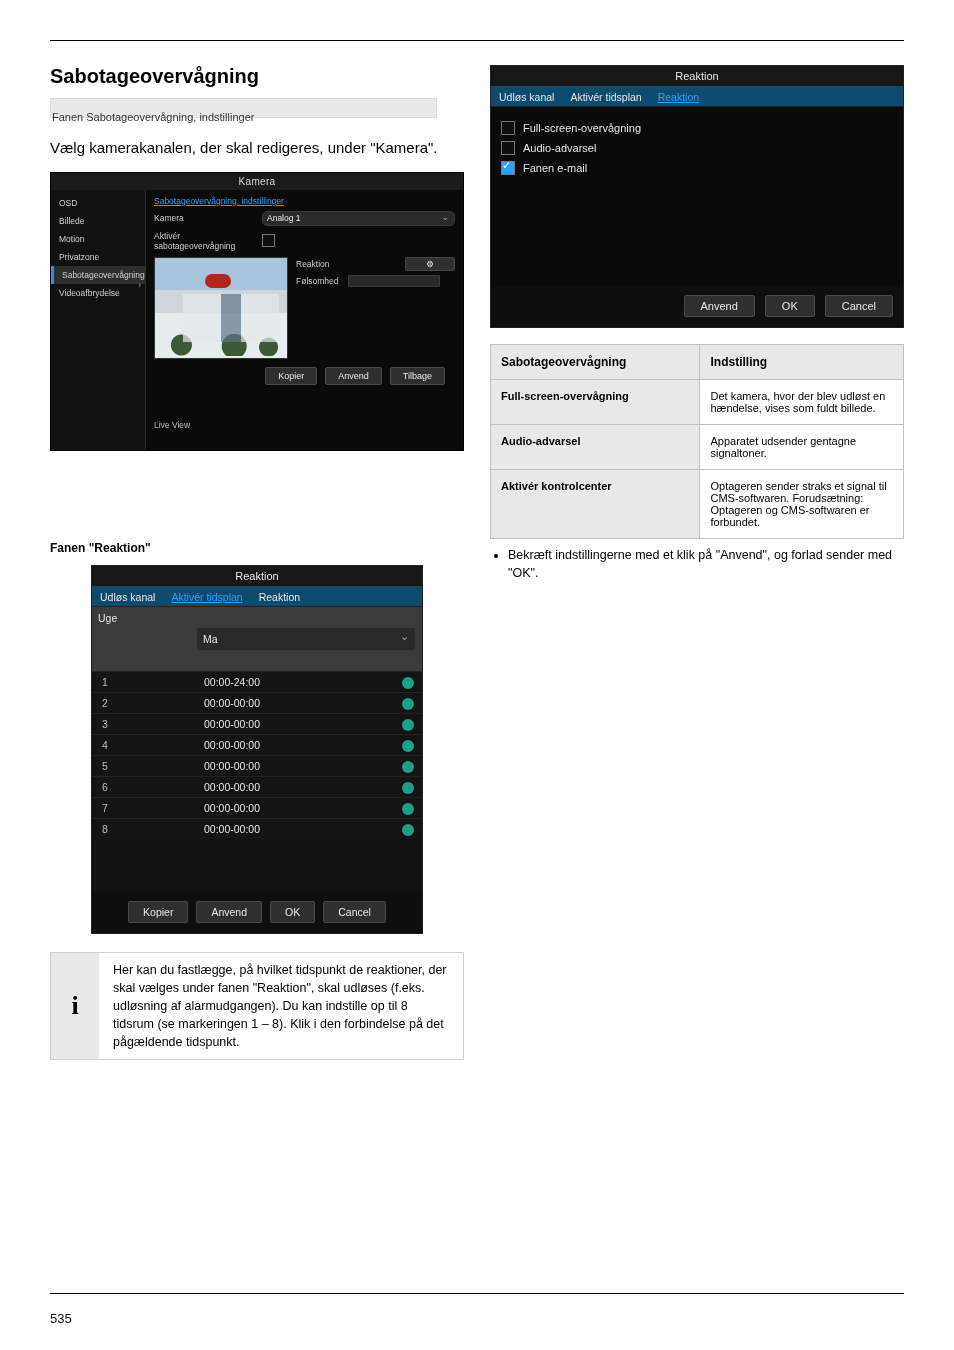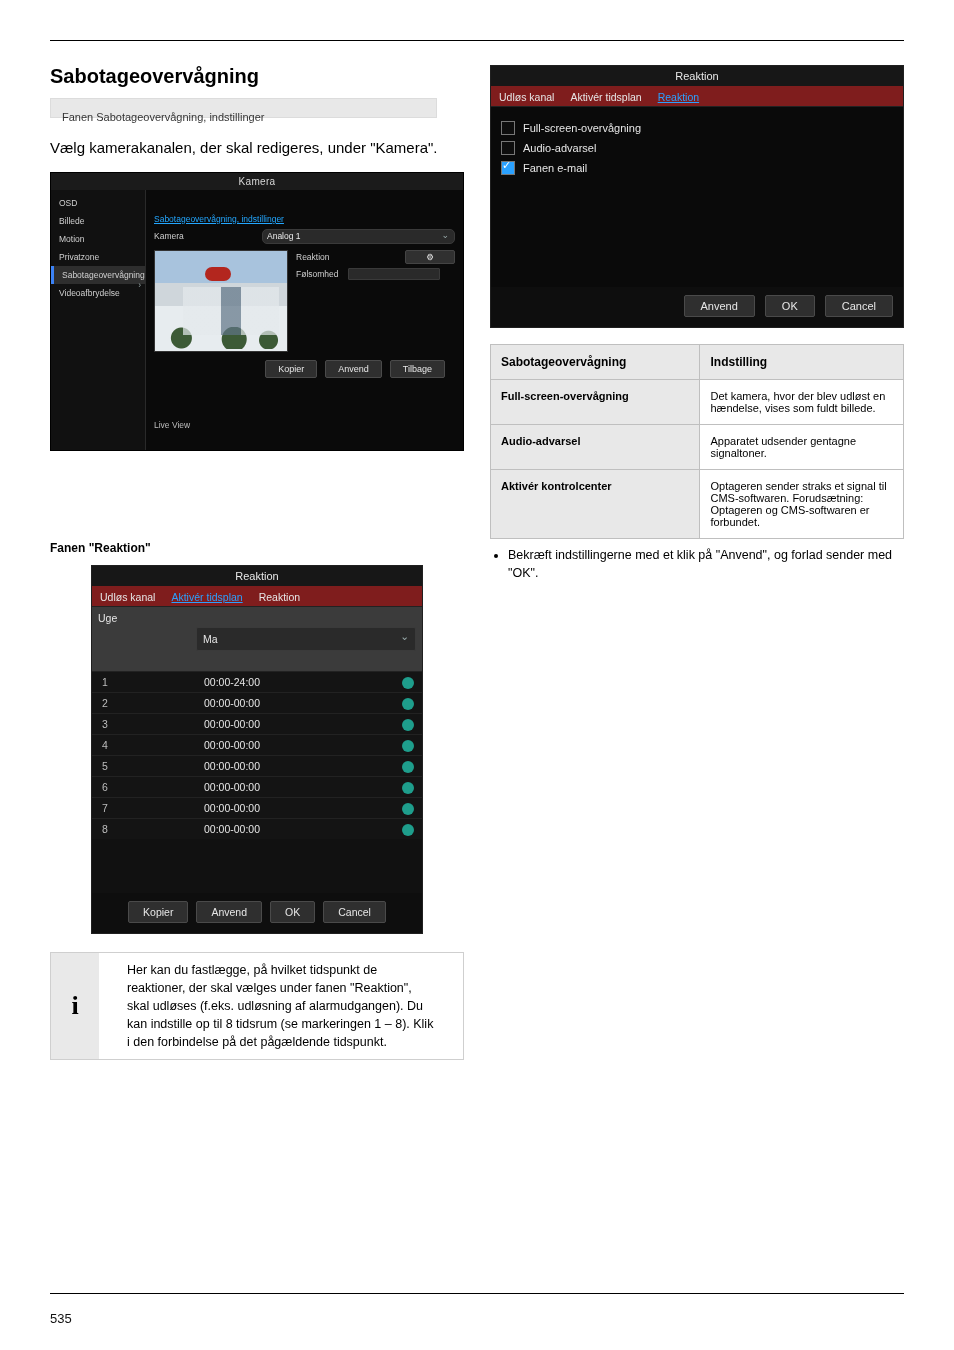--- a/index.html
+++ b/index.html
@@ -18,21 +18,21 @@
   .bold{font-weight:bold}
 
   
   .panel1{background:#0a0a0a;color:#cfcfcf;width:100%;box-sizing:border-box;border:1px solid #000;position:relative;font-size:9px}
   .p1-title{background:#1b1b1b;text-align:center;padding:3px 0;font-size:10px;color:#d7d7d7;letter-spacing:.3px}
   .p1-body{display:flex;height:260px}
   .p1-side{width:94px;background:#111;border-right:1px solid #2a2a2a;padding:4px 0}
   .p1-side div{padding:4px 8px;font-size:8.5px;color:#d0d0d0}
   .p1-side .sel{background:#2e2e2e;border-left:3px solid #3b82f6;position:relative}
   .p1-side .sel::after{content:"›";position:absolute;right:4px;color:#9aa}
-  .p1-main{flex:1;padding:24px 8px 0 8px;position:relative}
+  .p1-main{flex:1;padding:6px 8px 0 8px;position:relative}
   .p1-link{color:#23a7ff;font-size:8.5px;text-decoration:underline}
   .p1-row{display:flex;align-items:center;margin:5px 0;font-size:8.5px;color:#cfcfcf}
   .p1-row .lab{width:108px}
   .p1-row .field{flex:1;background:#2a2a2a;border:1px solid #3a3a3a;border-radius:5px;padding:1.5px 4px;color:#eaeaea;position:relative;font-size:8.5px}
   .p1-row .chev::after{content:"⌄";position:absolute;right:5px;top:0;color:#9aa;font-size:9px}
   .p1-row .chk{width:11px;height:11px;border:1px solid #777;background:#0e0e0e;display:inline-block}
   .p1-split{display:flex;gap:8px;margin-top:6px}
   .p1-preview{width:132px;height:100px;background:linear-gradient(#a8c3dd 0 32%,#cfd6db 32% 55%,#e7ecef 55% 100%);border:1px solid #333;position:relative;overflow:hidden}
   .p1-preview::before{content:"";position:absolute;left:50px;top:16px;width:26px;height:14px;background:#b3261e;border-radius:9px}
   .p1-preview::after{content:"";position:absolute;left:28px;top:36px;right:8px;height:48px;background:linear-gradient(90deg,#e4e9ec 0 40%,#5f7486 40% 60%,#e4e9ec 60%);opacity:.7}
@@ -42,40 +42,40 @@
   .p1-rcol .rw .l{width:52px;color:#cfcfcf;font-size:8.5px}
   .p1-rcol .rw .pillbtn{flex:0 0 48px;margin-left:auto;background:#303030;border:1px solid #444;border-radius:2px;text-align:center;padding:1px 0;font-size:8.5px;color:#e6e6e6}
   .p1-rcol .rw .fieldn{flex:0 0 90px;background:#2a2a2a;border:1px solid #3a3a3a;border-radius:1px;height:10px;margin-right:6px}
   .p1-foot{display:flex;gap:8px;justify-content:flex-end;padding:8px 10px 10px 0}
   .p1-foot .btn,.dbtn{background:#2f2f2f;border:1px solid #4a4a4a;border-radius:2px;color:#e6e6e6;font-size:9px;padding:3px 12px}
   .p1-foot .live{position:absolute;left:8px;bottom:20px;font-size:8.5px;color:#bdbdbd}
 
   
   .panel2{background:#0a0a0a;color:#cfcfcf;width:330px;margin:0 auto;border:1px solid #202020;font-size:11px}
   .p2-title{background:#171717;text-align:center;font-size:11px;padding:4px 0;color:#e8e8e8}
-  .p2-tabs{display:flex;gap:16px;padding:5px 8px 3px 8px;font-size:10.5px;background:#7f1d1d;border-bottom:1px solid #222}
+  .p2-tabs{display:flex;gap:16px;padding:5px 8px 3px 8px;font-size:10.5px;background:#0c4a6e;border-bottom:1px solid #222}
   .p2-tabs span{color:#e6e6e6}
   .p2-tabs .act{color:#2aa1ff;text-decoration:underline}
   .p2-hdr{display:flex;background:#3b3b3b;color:#e6e6e6}
   .p2-hdr>div{padding:5px 6px;font-size:10.5px}
   .p2-colA{width:86px}
   .p2-row{display:flex;border-top:1px solid #222;background:#141414;align-items:center}
   .p2-row .c1{width:86px;padding:4px 10px;color:#bdbdbd;font-size:10.5px}
   .p2-row .c2{flex:1;padding:4px 6px;color:#e6e6e6;font-size:10.5px;position:relative}
   .p2-row .ic{position:absolute;right:8px;top:5px;width:12px;height:12px;border-radius:50%;background:#1e9e8c}
   .p2-sel{flex:1;background:#2a2a2a;border:1px solid #3a3a3a;margin:20px 6px;border-radius:2px;padding:2px 6px;color:#e6e6e6;font-size:10.5px;position:relative}
   .p2-sel::after{content:"⌄";position:absolute;right:6px;top:2px;color:#9aa}
   .p2-spacer{height:54px;background:#111}
   .p2-foot{display:flex;gap:8px;justify-content:center;padding:8px 0 10px 0;background:#0e0e0e}
   .p2-foot .dbtn{padding:4px 14px;font-size:10.5px}
 
   
   .infobox{display:flex;border:1px solid #cfcfcf;margin-top:18px}
   .infobox .iccell{width:48px;background:#e9e9e9;display:flex;align-items:center;justify-content:center;font-family:Georgia,serif;font-size:26px;font-weight:bold}
-  .infobox .ictxt{flex:1;padding:8px 28px;font-size:12.5px;line-height:1.45}
+  .infobox .ictxt{flex:1;padding:8px 14px;font-size:12.5px;line-height:1.45}
 
   
   .panel3{background:#0a0a0a;color:#e6e6e6;width:100%;box-sizing:border-box;border:1px solid #202020;font-size:11px}
   .p3-body{height:164px;padding:8px 10px}
   .p3-row{display:flex;align-items:center;margin:6px 0;font-size:11px}
   .p3-row .cb{width:12px;height:12px;border:1px solid #777;margin-right:8px;position:relative;background:#0e0e0e}
   .p3-row .cb.on{background:#2aa1ff}
   .p3-row .cb.on::after{content:"✓";color:#fff;position:absolute;top:-3px;left:0;font-size:11px}
   .p3-foot{display:flex;gap:10px;justify-content:flex-end;padding:8px 10px 10px 0;background:#0e0e0e}
   .p3-foot .dbtn{padding:4px 16px;font-size:11px}
@@ -94,39 +94,43 @@
 <body>
 
 <div class="page">
   <div class="rule-top"></div>
 
   <div class="columns">
 
     <div class="col">
       <div class="h2">Sabotageovervågning</div>
       <div class="graybar"></div>
-      <div class="mini" style="margin-top:-16px;margin-left:12px;color:#333">Fanen Sabotageovervågning, indstillinger</div>
+      <div class="mini" style="margin-top:-16px;margin-left:2px;color:#333">Fanen Sabotageovervågning, indstillinger</div>
       <div class="body" style="margin-top:12px">Vælg kamerakanalen, der skal redigeres, under "Kamera".</div>
 
       <div class="panel1">
         <div class="p1-title">Kamera</div>
         <div class="p1-body">
           <div class="p1-side">
             <div>OSD</div>
             <div>Billede</div>
             <div>Motion</div>
             <div>Privatzone</div>
             <div class="sel">Sabotageovervågning</div>
             <div>Videoafbrydelse</div>
           </div>
           <div class="p1-main">
             <div class="p1-link">Sabotageovervågning, indstillinger</div>
             <div class="p1-row">
               <div class="lab">Kamera</div>
               <div class="field chev">Analog 1</div>
+            </div>
+            <div class="p1-row">
+              <div class="lab">Aktivér sabotageovervågning</div>
+              <span class="chk"></span>
             </div>
             <div class="p1-split">
               <div class="p1-preview">
                   <div class="p1-trees"></div>
                 </div>
               <div class="p1-rcol">
                 <div class="rw">
                   <div class="l">Reaktion</div>
                   <div class="pillbtn">⚙</div>
                 </div>

